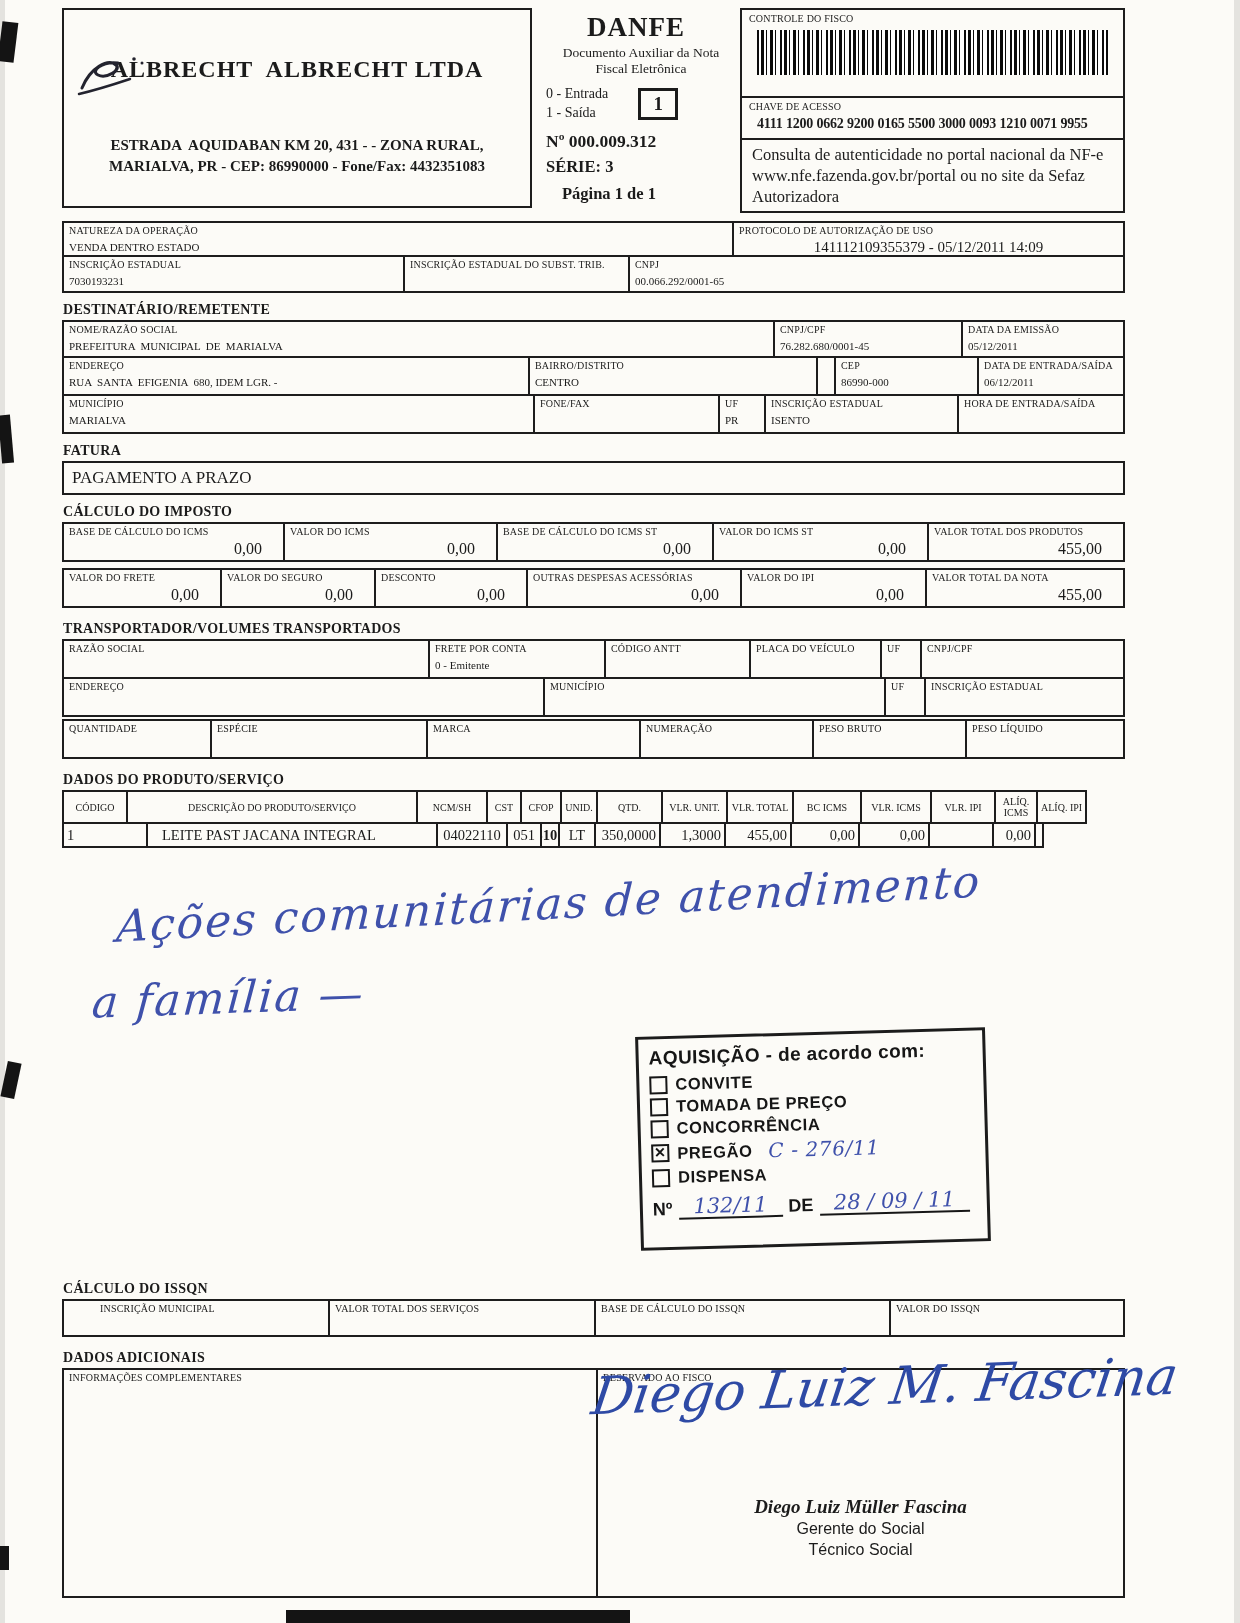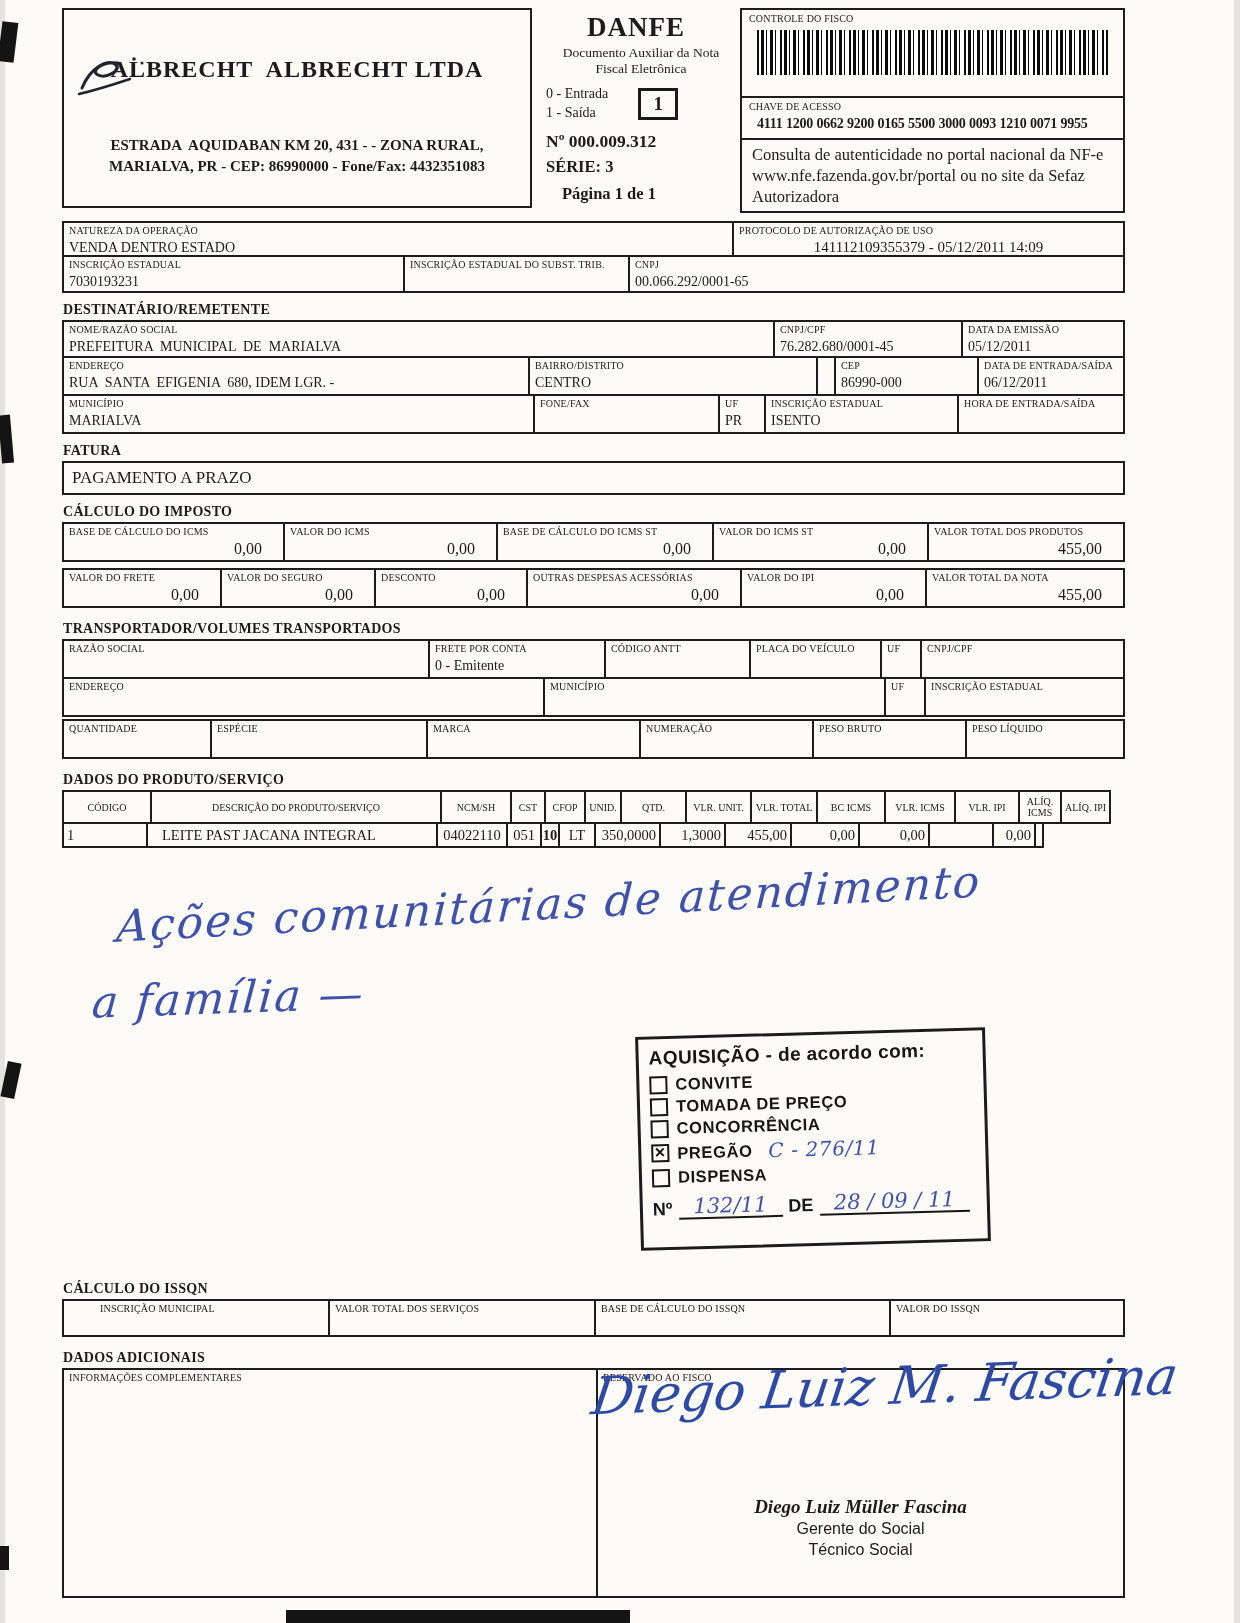--- a/index.html
+++ b/index.html
@@ -7,21 +7,21 @@
   .page{position:relative;width:1240px;height:1623px;margin:0 auto;background:#fcfbf7;overflow:hidden;color:#1b1b1b;}
   .edge-l{position:absolute;left:0;top:0;width:5px;height:100%;background:#e4e3df;}
   .edge-r{position:absolute;right:0;top:0;width:6px;height:100%;background:#e4e3df;}
   .content{position:absolute;left:62px;top:8px;width:1063px;}
   .row{display:flex;align-items:stretch;}
   .f{flex:0 0 auto;box-sizing:border-box;border:2px solid #1d1d1d;padding:2px 5px 1px;position:relative;overflow:hidden;}
   .f + .f{margin-left:-2px;}
   .fill{flex:1 1 auto;}
   .ov{margin-top:-2px;}
   .lbl{font-size:10px;line-height:12px;letter-spacing:.2px;white-space:nowrap;overflow:hidden;}
-  .val{font-size:14px;line-height:21px;white-space:nowrap;min-height:21px;}
+  .val{font-size:11px;line-height:21px;white-space:nowrap;min-height:21px;}
   .num{text-align:right;padding-right:16px;font-size:16px;}
   .pre{white-space:pre;}
   .sect{font-weight:bold;font-size:14px;letter-spacing:.3px;margin:9px 0 2px 1px;}
   
   .emit{width:470px;height:200px;border:2px solid #1d1d1d;box-sizing:border-box;position:relative;text-align:center;}
   .emit-name{margin-top:46px;font-size:24px;font-weight:bold;letter-spacing:1px;}
   .emit-addr{margin-top:52px;font-size:15px;font-weight:bold;line-height:21px;}
   .logo{position:absolute;left:10px;top:38px;}
   .mid{width:208px;box-sizing:border-box;padding:4px 0 0 14px;}
   .danfe-title{width:180px;text-align:center;font-size:27px;font-weight:bold;letter-spacing:1px;}
@@ -325,21 +325,21 @@
         <div class="val"></div>
       </div>
       <div class="f fill">
         <div class="lbl">PESO LÍQUIDO</div>
         <div class="val"></div>
       </div>
     </div>
 
     <div class="sect" style="margin-top:13px;">DADOS DO PRODUTO/SERVIÇO</div>
     <div class="row" style="height:34px;">
-      <div class="pc" style="width:90px;">
+      <div class="pc" style="width:66px;">
           <span>CÓDIGO</span>
         </div>
       <div class="pc" style="width:292px;">
           <span>DESCRIÇÃO DO PRODUTO/SERVIÇO</span>
         </div>
       <div class="pc" style="width:72px;">
           <span>NCM/SH</span>
         </div>
       <div class="pc" style="width:36px;">
           <span>CST</span>

